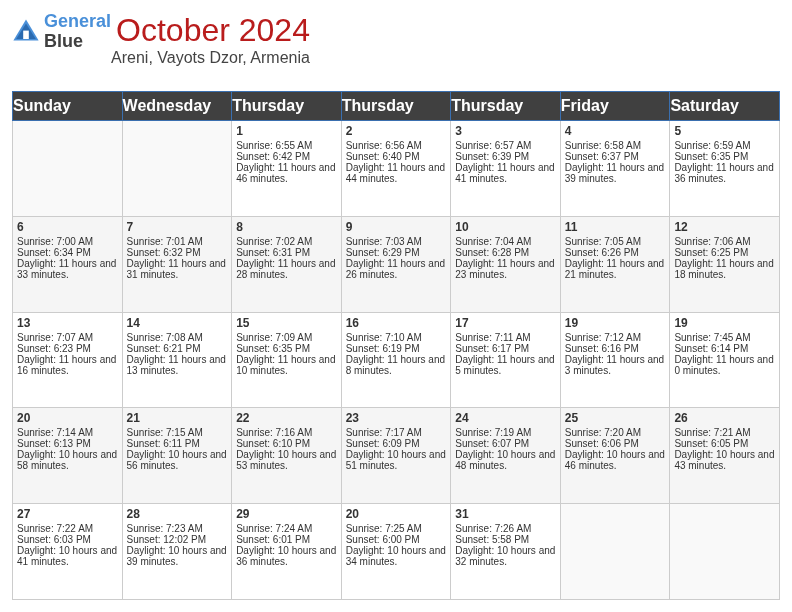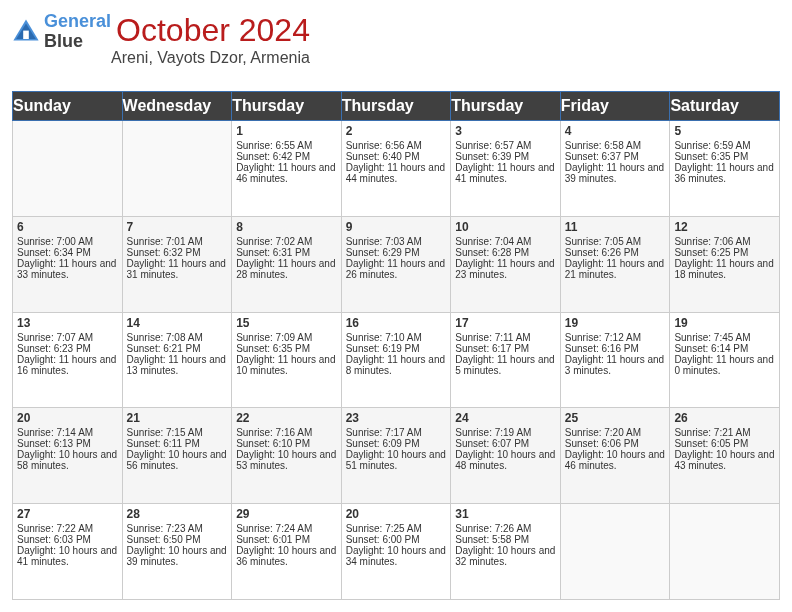--- a/index.html
+++ b/index.html
@@ -298,21 +298,21 @@
         <tr>
           <td>
             <span class="day-num">27</span>
             <div>Sunrise: 7:22 AM</div>
             <div>Sunset: 6:03 PM</div>
             <div>Daylight: 10 hours and 41 minutes.</div>
           </td>
           <td>
             <span class="day-num">28</span>
             <div>Sunrise: 7:23 AM</div>
-            <div>Sunset: 6:50 PM</div>
+            <div>Sunset: 12:02 PM</div>
             <div>Daylight: 10 hours and 39 minutes.</div>
           </td>
           <td>
             <span class="day-num">29</span>
             <div>Sunrise: 7:24 AM</div>
             <div>Sunset: 6:01 PM</div>
             <div>Daylight: 10 hours and 36 minutes.</div>
           </td>
           <td>
             <span class="day-num">20</span>

